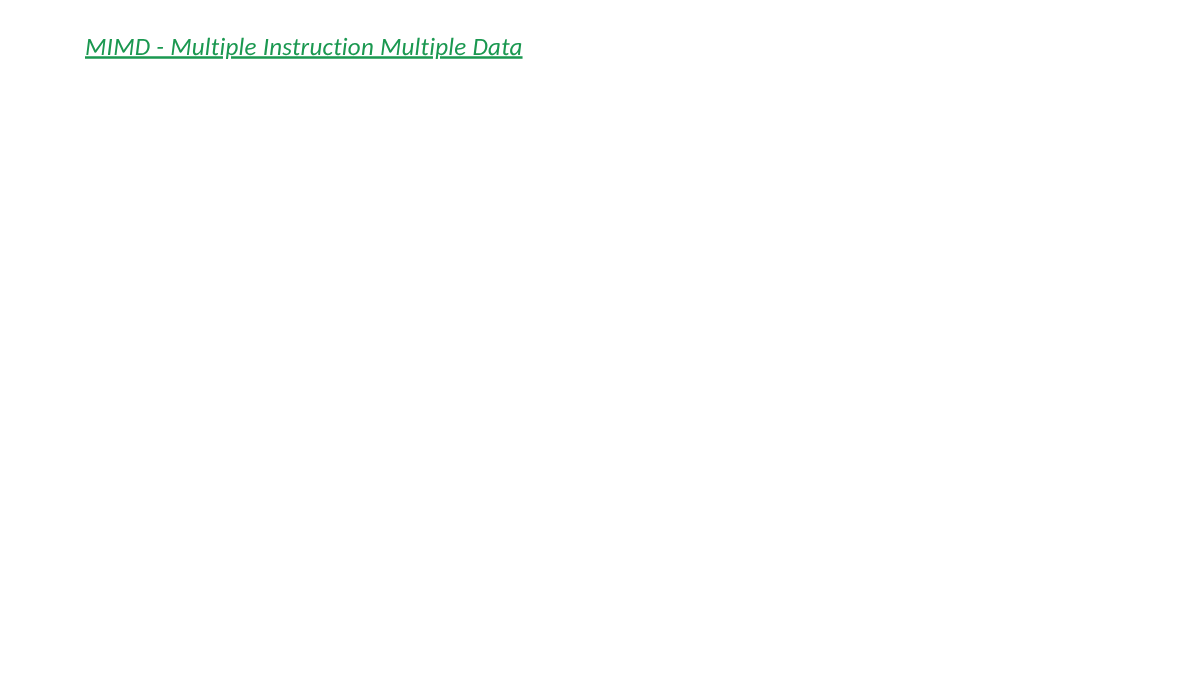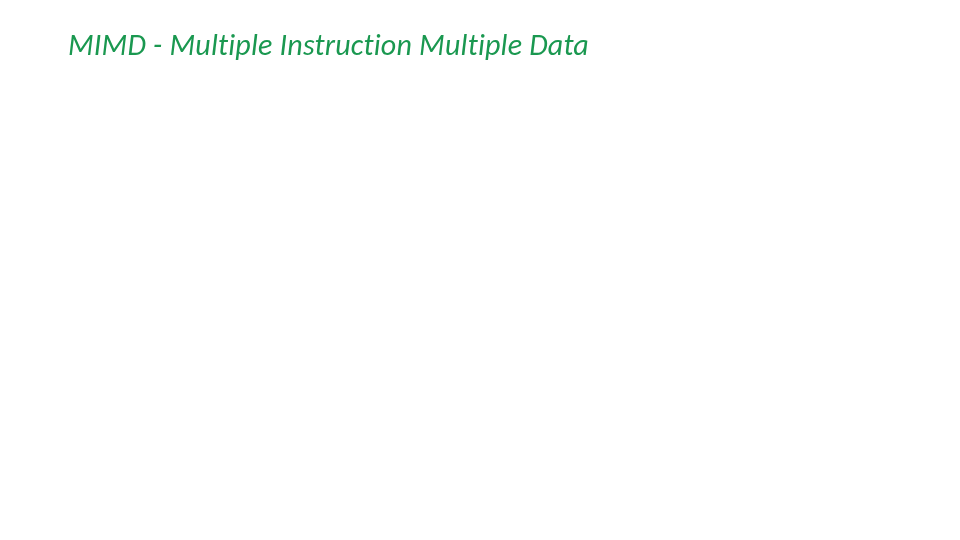--- a/index.html
+++ b/index.html
@@ -12,23 +12,24 @@
       height: 540px;
       background: #ffffff;
       font-family: Calibri, "Segoe UI", Arial, sans-serif;
       position: relative;
       overflow: hidden;
     }
     .slide-title {
       position: absolute;
       top: 26px;
       left: 68px;
-      font-size: 30px;
+      font-size: 20px;
       font-style: italic;
       font-weight: 400;
       color: #1a9850;
       letter-spacing: 0.2px;
+      text-decoration: underline;
     }
   </style>
 </head>
 <body>
 
 <h1 class="slide-title">MIMD - Multiple Instruction Multiple Data</h1>
 
 </body></html>

